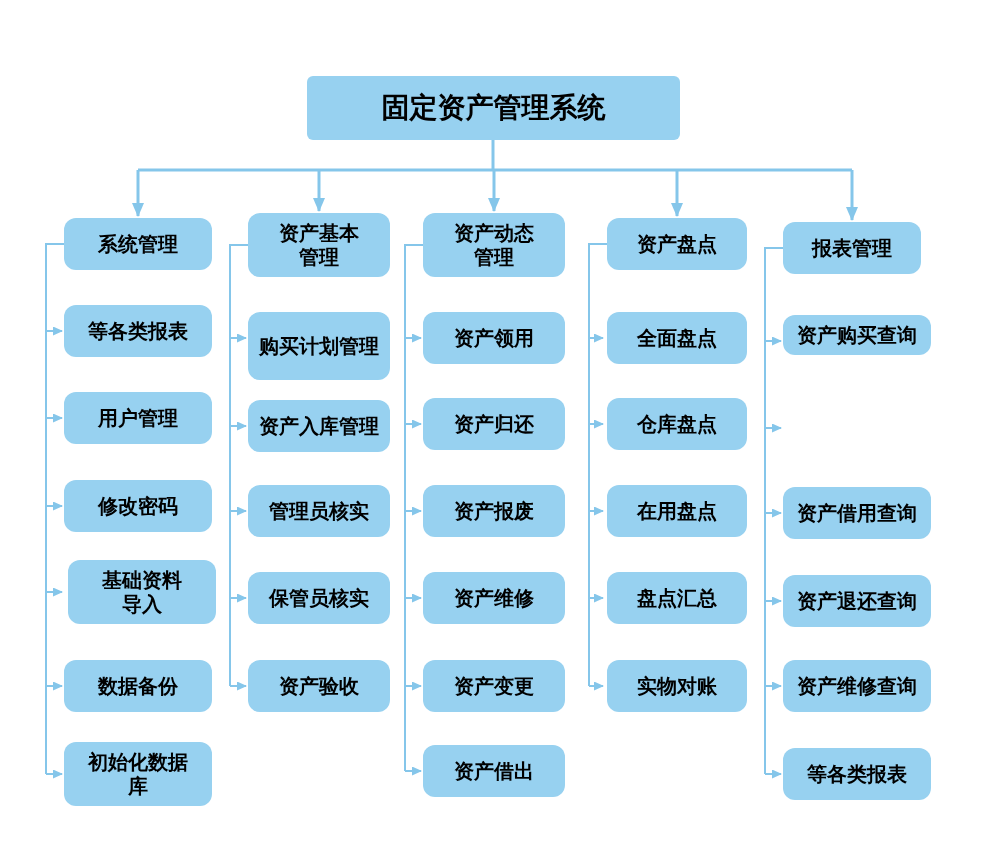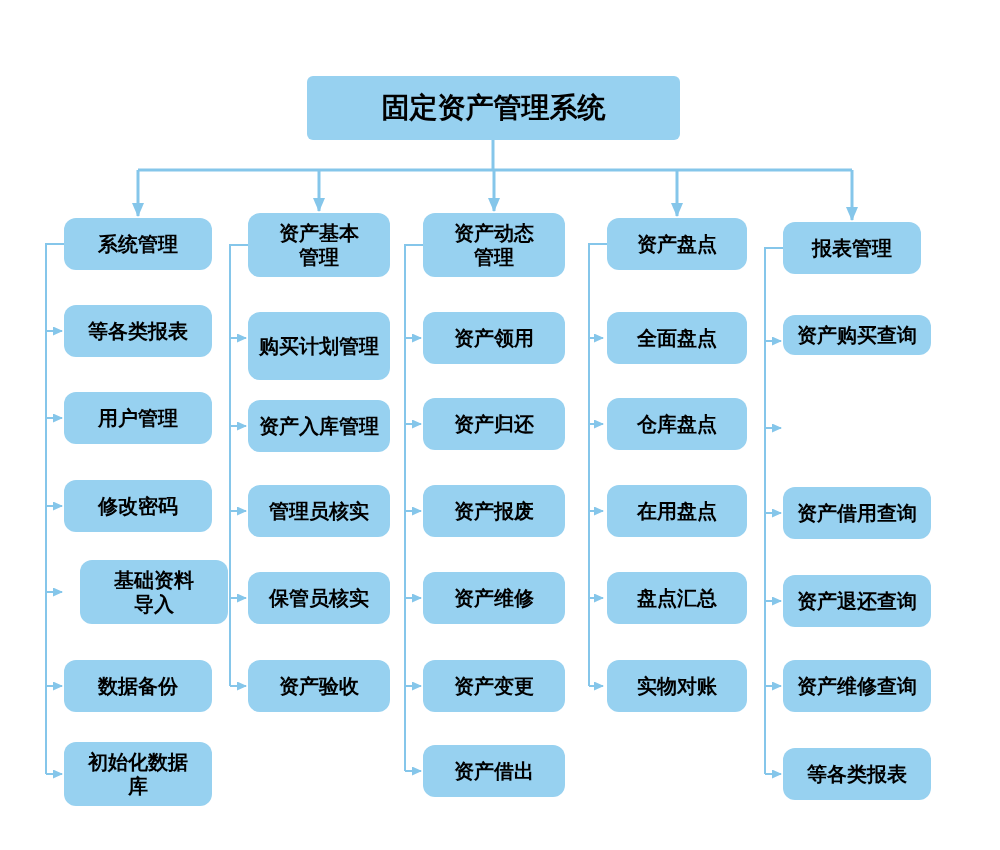--- a/index.html
+++ b/index.html
@@ -127,21 +127,21 @@
       <path class="cline" marker-end="url(#ah-small)" d="M765,774 H781"></path>
     </g>
   </svg>
 
   <div class="node root" style="left:307px;top:76px;width:373px;height:64px">固定资产管理系统</div>
 
   <div class="node" style="left:64px;top:218px;width:148px;height:52px">系统管理</div>
   <div class="node" style="left:64px;top:305px;width:148px;height:52px">等各类报表</div>
   <div class="node" style="left:64px;top:392px;width:148px;height:52px">用户管理</div>
   <div class="node" style="left:64px;top:480px;width:148px;height:52px">修改密码</div>
-  <div class="node" style="left:80px;top:560px;width:148px;height:64px">基础资料
+  <div class="node" style="left:68px;top:560px;width:148px;height:64px">基础资料
 导入</div>
   <div class="node" style="left:64px;top:660px;width:148px;height:52px">数据备份</div>
   <div class="node" style="left:64px;top:742px;width:148px;height:64px">初始化数据
 库</div>
 
   <div class="node" style="left:248px;top:213px;width:142px;height:64px">资产基本
 管理</div>
   <div class="node" style="left:248px;top:312px;width:142px;height:68px">购买计划管理</div>
   <div class="node" style="left:248px;top:400px;width:142px;height:52px">资产入库管理</div>
   <div class="node" style="left:248px;top:485px;width:142px;height:52px">管理员核实</div>

